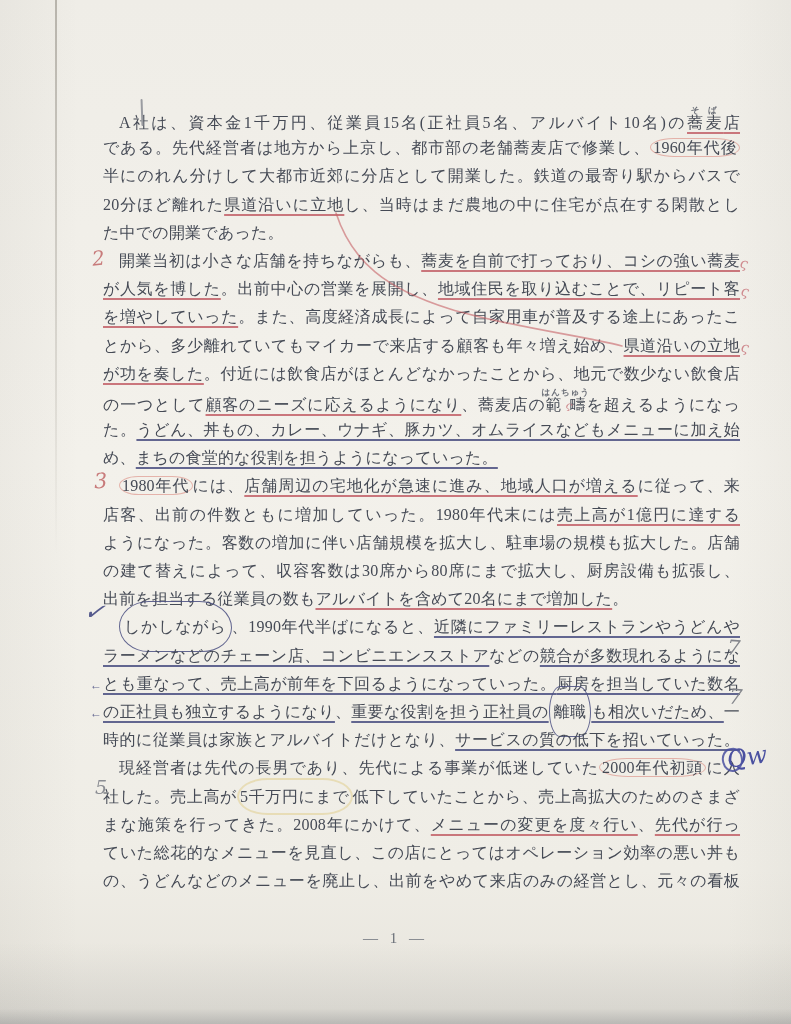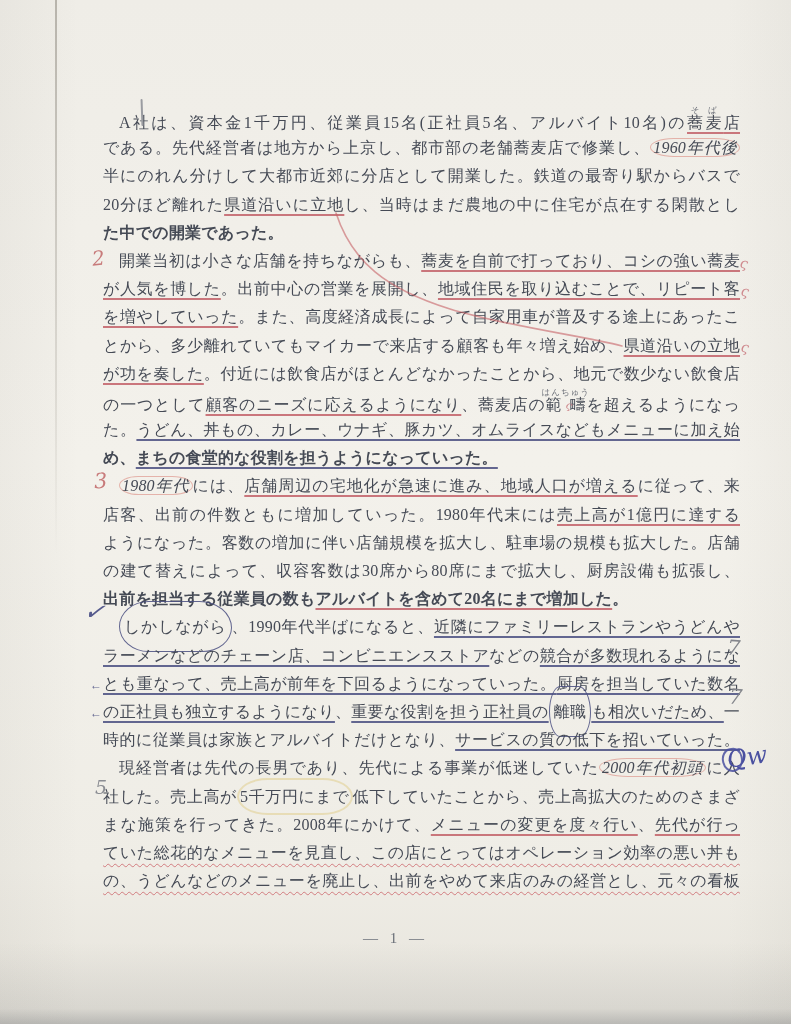--- a/index.html
+++ b/index.html
@@ -16,32 +16,32 @@
   .crease{
     position:absolute;left:55px;top:0;width:1.5px;height:555px;
     background:linear-gradient(180deg, rgba(140,135,125,.55), rgba(160,155,145,.25) 70%, rgba(160,155,145,0));
   }
   #textblock{
     position:absolute;left:103px;top:106px;width:637px;
     font-size:16px;line-height:28.2px;color:#454a55;
     letter-spacing:.2px;
   }
   .line{height:28.2px;text-align:justify;text-align-last:justify;white-space:nowrap;}
-  .line.nojust{text-align:center;text-align-last:left;font-weight:bold;}
+  .line.nojust{text-align:center;text-align-last:left;}
   .line.ind{text-indent:16px;}
-  ruby rt{font-size:8.5px;color:#6a6e77;letter-spacing:1px;font-weight:normal;text-align:center;}
+  ruby rt{font-size:8.5px;color:#6a6e77;letter-spacing:1px;font-weight:bold;text-align:center;}
 
   
   .ur {text-decoration:underline;text-decoration-color:rgba(191,88,96,.8);text-decoration-thickness:1.7px;text-underline-offset:4px;}
   .urf{text-decoration-color:rgba(214,128,132,.45);text-decoration-thickness:1.6px;text-underline-offset:4px;}
-  .urw{text-decoration:underline;text-decoration-style:wavy;text-decoration-color:rgba(202,92,99,.75);text-decoration-thickness:1.2px;text-underline-offset:5px;}
+  .urw{text-decoration-style:wavy;text-decoration-color:rgba(202,92,99,.75);text-decoration-thickness:1.2px;text-underline-offset:5px;}
   .ui {text-decoration:underline;text-decoration-color:rgba(73,78,128,.85);text-decoration-thickness:1.6px;text-underline-offset:4px;}
   .uia{text-decoration:underline;text-decoration-color:rgba(73,78,128,.85);text-decoration-thickness:1.6px;text-underline-offset:4px;position:relative;}
   .uia::before{content:"←";position:absolute;left:-13px;bottom:-7px;font-size:12px;color:rgba(73,78,128,.85);text-decoration:none;}
-  .crf{border:1.5px solid rgba(216,128,116,.55);border-radius:48% 52% 50% 50%/90% 95% 90% 95%;padding:0 2px;font-style:italic;}
+  .crf{border:1.5px solid rgba(216,128,116,.55);border-radius:48% 52% 50% 50%/90% 95% 90% 95%;padding:0 2px;}
   .ci {border:1.7px solid rgba(73,78,128,.85);border-radius:50% 55% 50% 50%/95% 100% 90% 95%;padding:16px 4px;font-family:Liberation Serif, serif;}
   .cy {border:2px solid rgba(223,203,133,.5);border-radius:50%/95%;padding:8px 1px;}
 
   
   #marks .mark{position:absolute;font-style:italic;line-height:1;white-space:pre;}
   #marks .vbar{width:2.2px;height:27px;background:#9a9ca1;border-radius:2px;transform:rotate(-2deg);}
   #marks .scribble-circle{width:17px;height:20px;border:2px solid rgba(74,80,160,.85);border-radius:50% 45% 55% 50%;transform:rotate(-12deg);}
   #marks .hand{font-family:"DejaVu Serif","Liberation Serif",serif;}
 
   svg.connector{position:absolute;left:0;top:0;pointer-events:none;}

